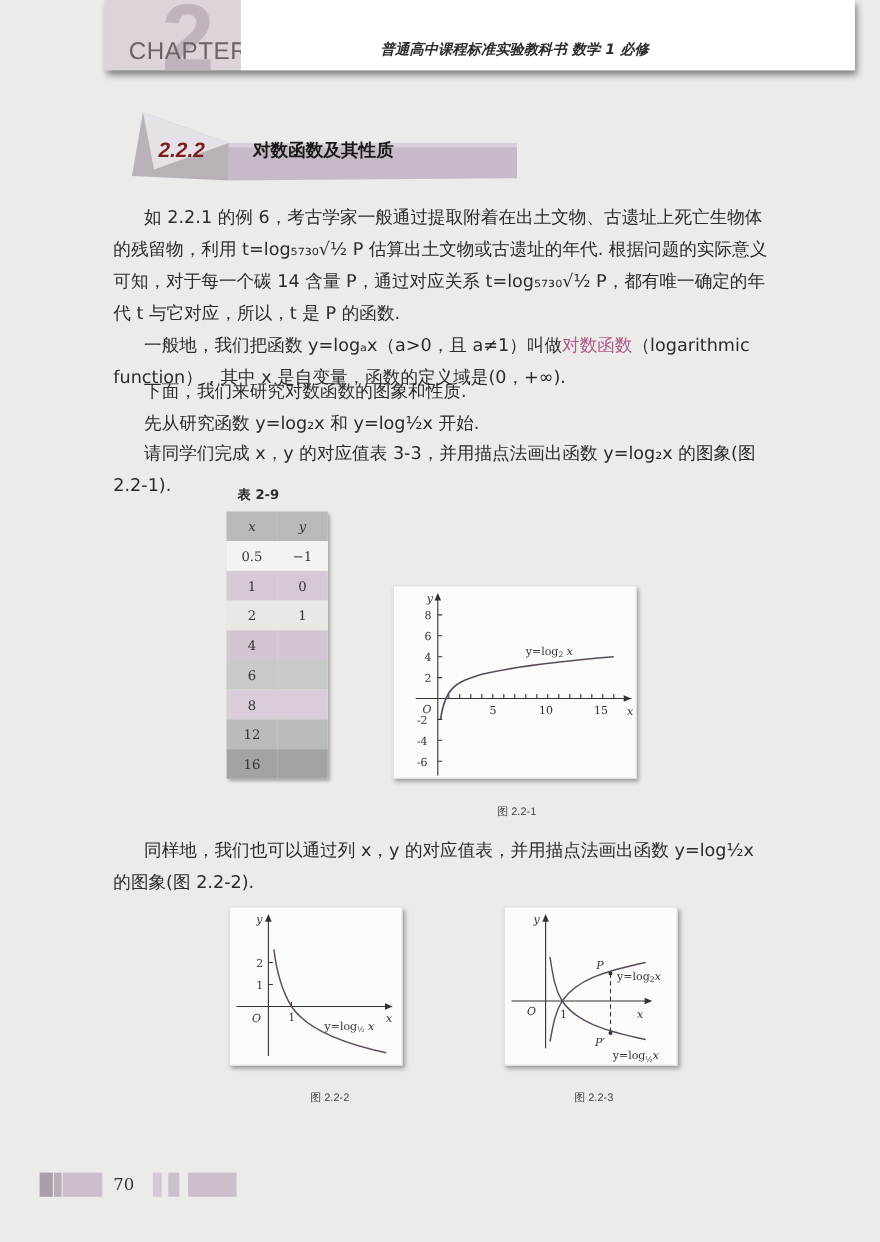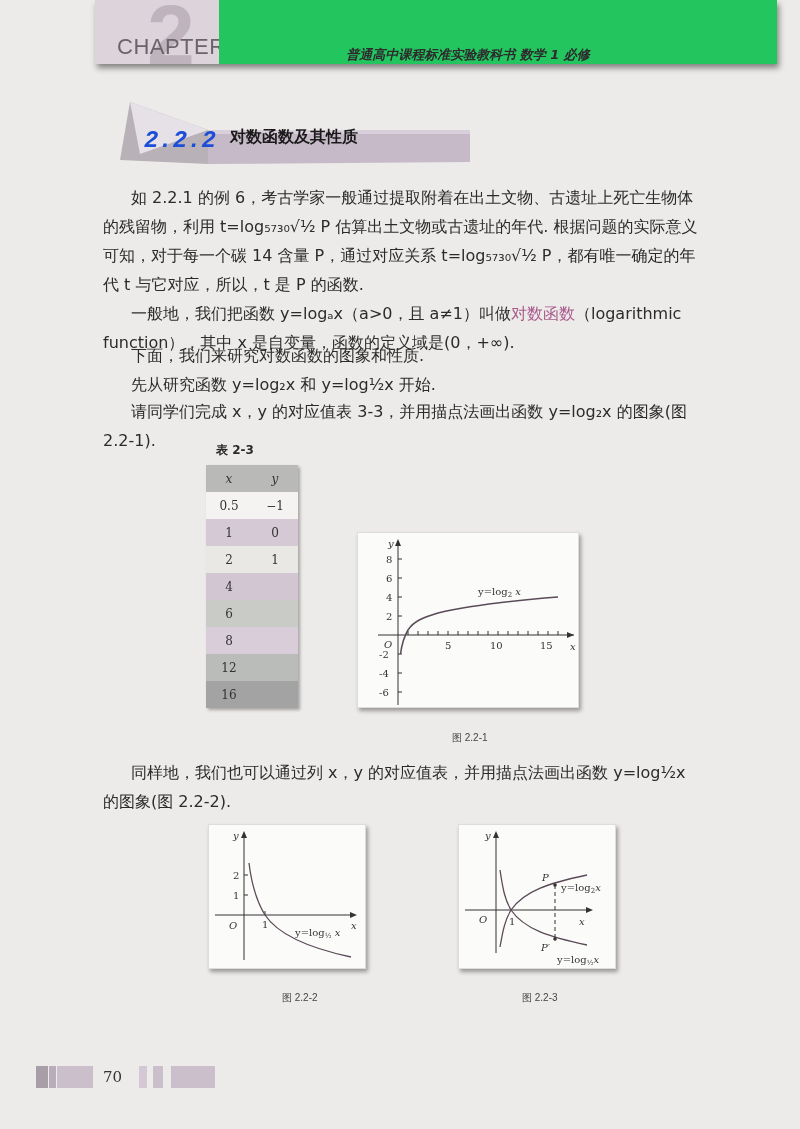--- a/index.html
+++ b/index.html
@@ -21,33 +21,33 @@
   .chapter-num {
     position: absolute; left: 52px; top: -14px;
     font-family: "Liberation Sans", sans-serif; font-weight: bold;
     font-size: 86px; color: #bfb3bd;
   }
   .chapter-word {
     position: absolute; left: 22px; top: 34px;
     font-family: "Liberation Sans", sans-serif; font-size: 22px; color: #6a6468; letter-spacing: 0.5px;
   }
   .header-right {
-    flex: 1; background: #22c55e; display: flex; align-items: flex-end; justify-content: center;
-    padding-right: 60px;
+    flex: 1; background: #ffffff; display: flex; align-items: flex-end; justify-content: center;
+    padding-bottom: 10px; padding-right: 60px;
   }
   .header-title {
     font-family: "DejaVu Sans", sans-serif; font-style: italic; font-weight: bold; font-size: 13px; color: #2e2a2e;
   }
   .section-banner {
     position: absolute; left: 120px; top: 92px; width: 350px; height: 80px;
   }
   .section-banner svg { position: absolute; left: 0; top: 0; }
   .section-num {
     position: absolute; left: 24px; top: 35px;
-    font-family: Liberation Mono, monospace; font-weight: bold; font-style: italic; font-size: 24px; color: #1d4ed8;
+    font-family: Liberation Sans, sans-serif; font-weight: bold; font-style: italic; font-size: 19px; color: #7f1d1d;
   }
   .section-title {
     position: absolute; left: 110px; top: 35px; font-size: 16px; font-weight: bold; color: #1a1a1a;
     font-family: "DejaVu Sans", sans-serif;
   }
   .para {
     position: absolute; left: 103px; width: 603px; font-size: 16px; line-height: 29px; color: #2b2b2b;
     font-family: "DejaVu Sans", sans-serif;
   }
   .para .indent { display: inline-block; width: 28px; }
@@ -108,21 +108,21 @@
 <div class="para" style="top:341px;left:131px;width:575px;">
   <span>下面，我们来研究对数函数的图象和性质.</span>
 </div>
 <div class="para" style="top:370px;left:131px;width:575px;">
   <span>先从研究函数 y=log₂x 和 y=log½x 开始.</span>
 </div>
 <div class="para" style="top:397px;">
   <span class="indent"></span><span>请同学们完成 x，y 的对应值表 3-3，并用描点法画出函数 y=log₂x 的图象(图 2.2-1).</span>
 </div>
 
-<div class="table-caption">表 2-3</div>
+<div class="table-caption">表 2-9</div>
 <table class="val-table">
   <thead>
     <tr>
       <th>x</th>
       <th>y</th>
     </tr>
   </thead>
   <tbody>
     <tr style="background:#f4f3f1">
         <td>0.5</td>

